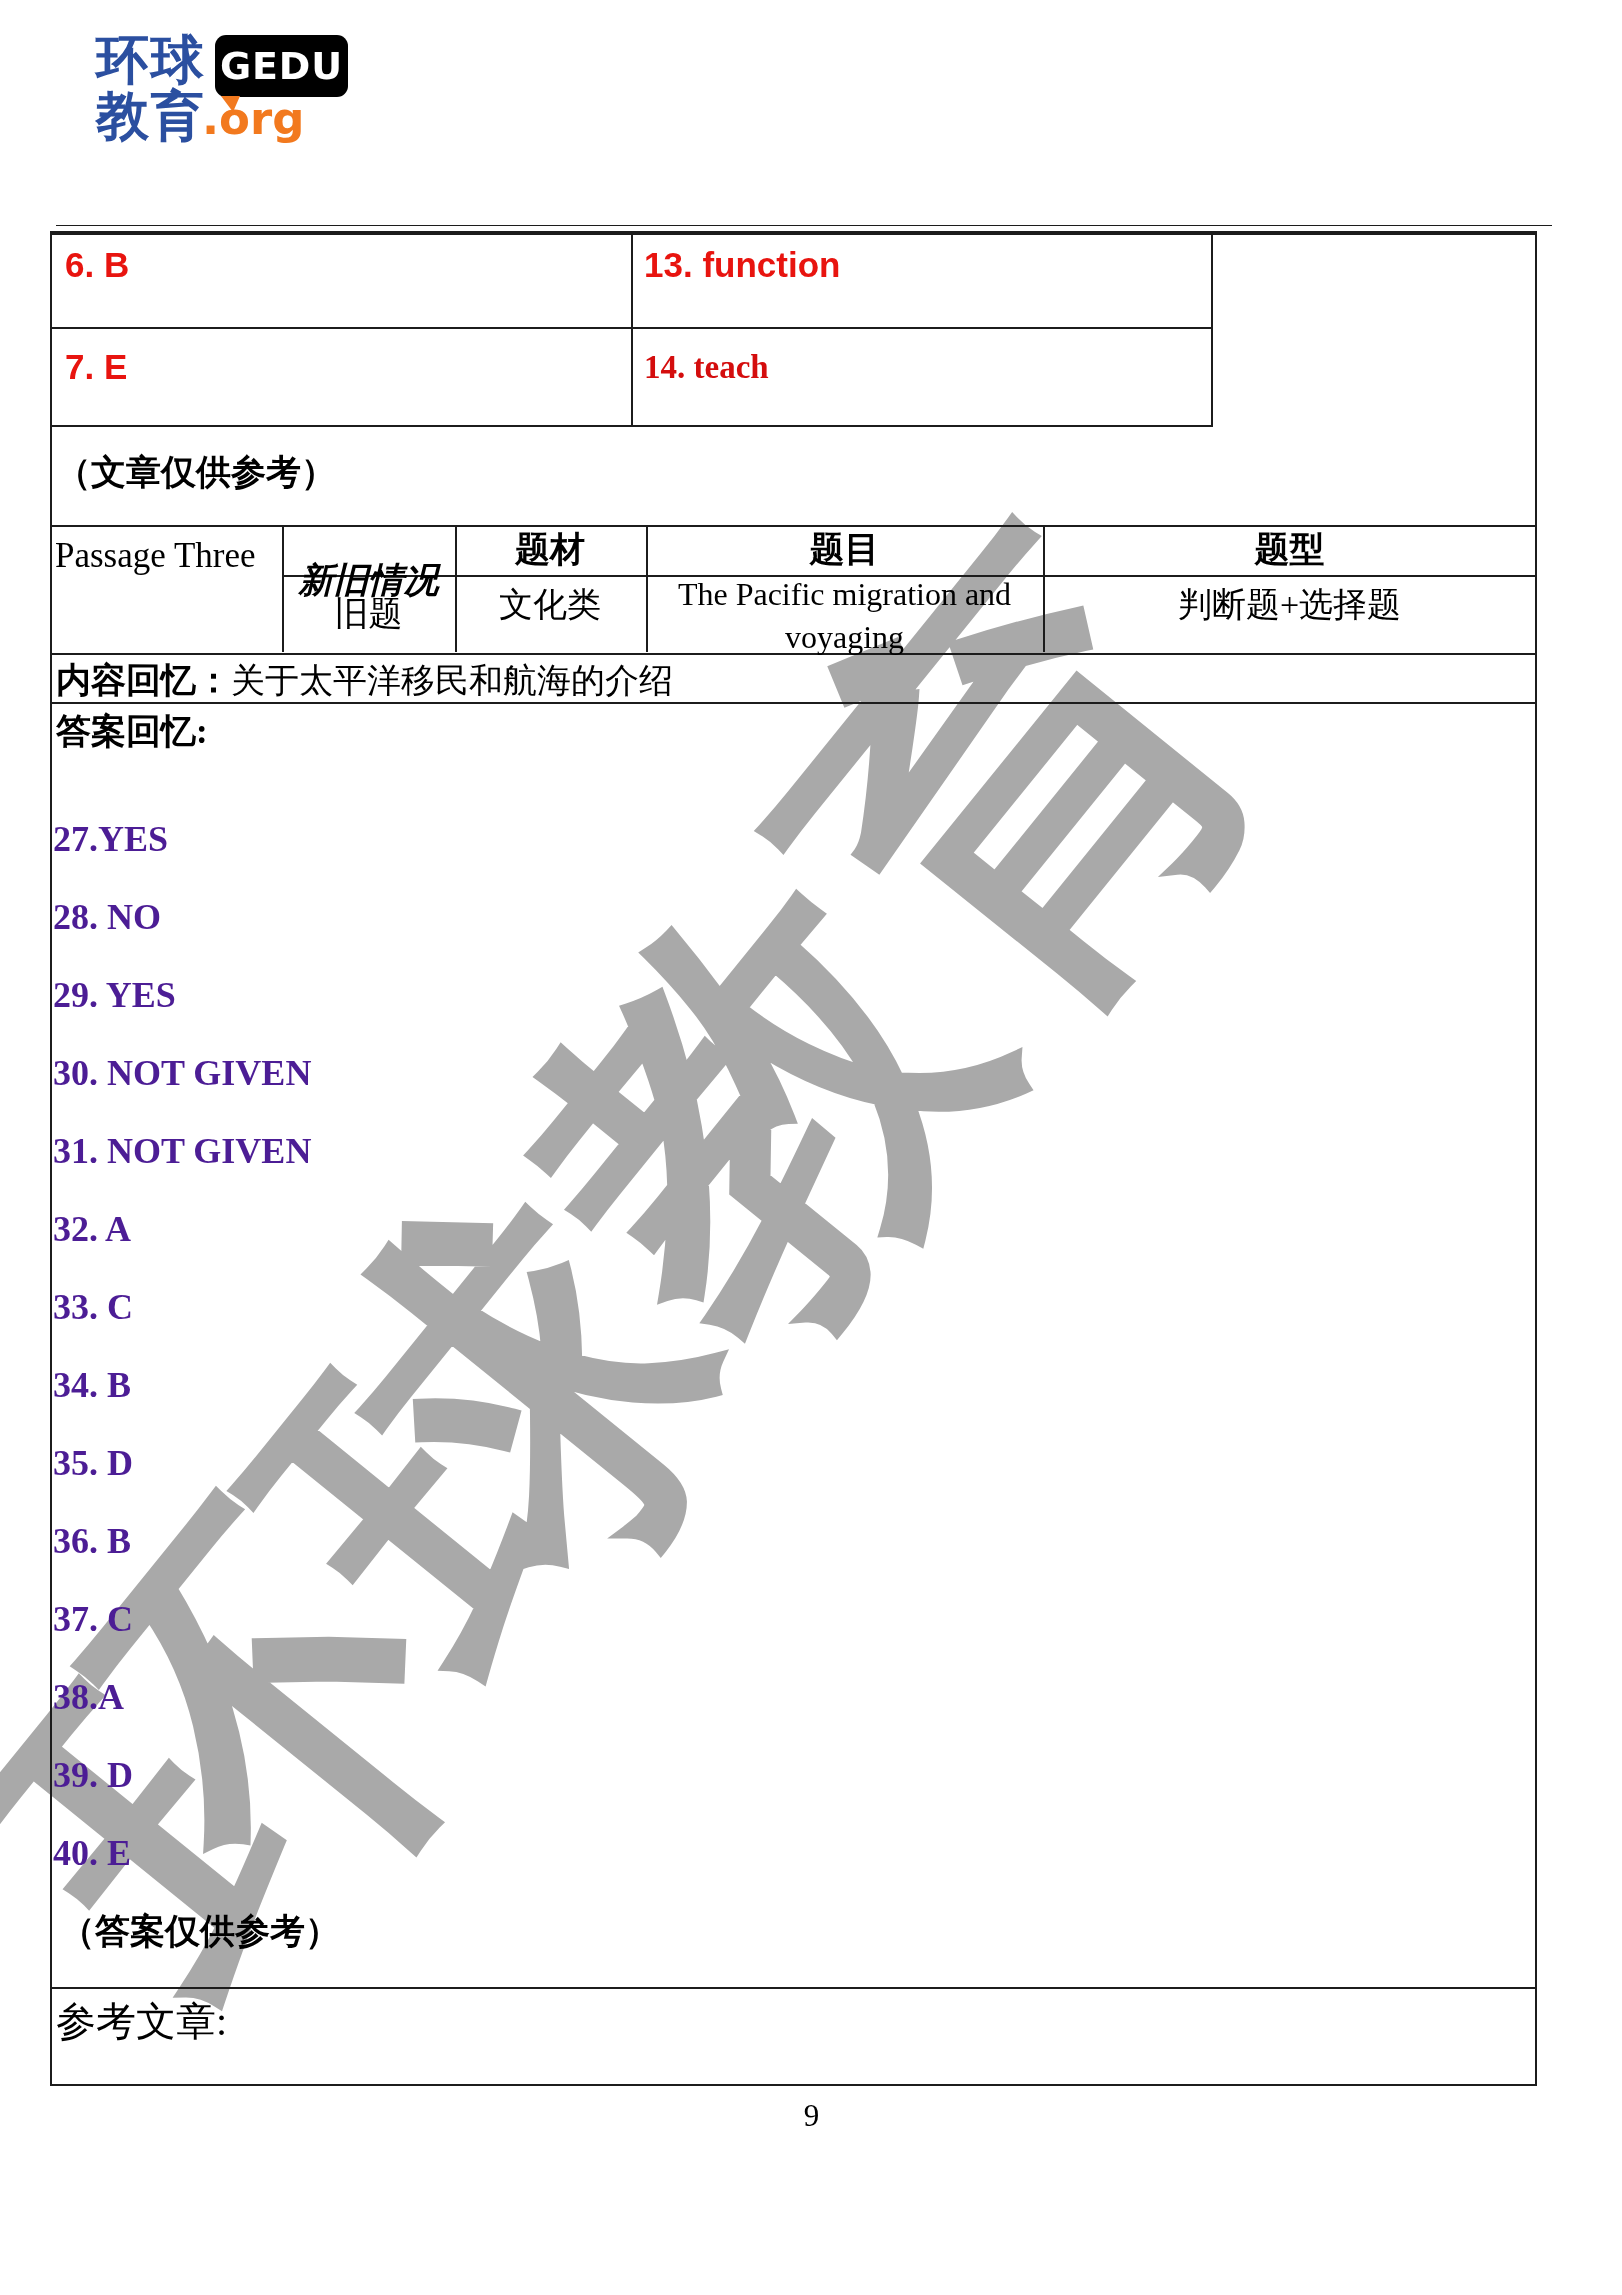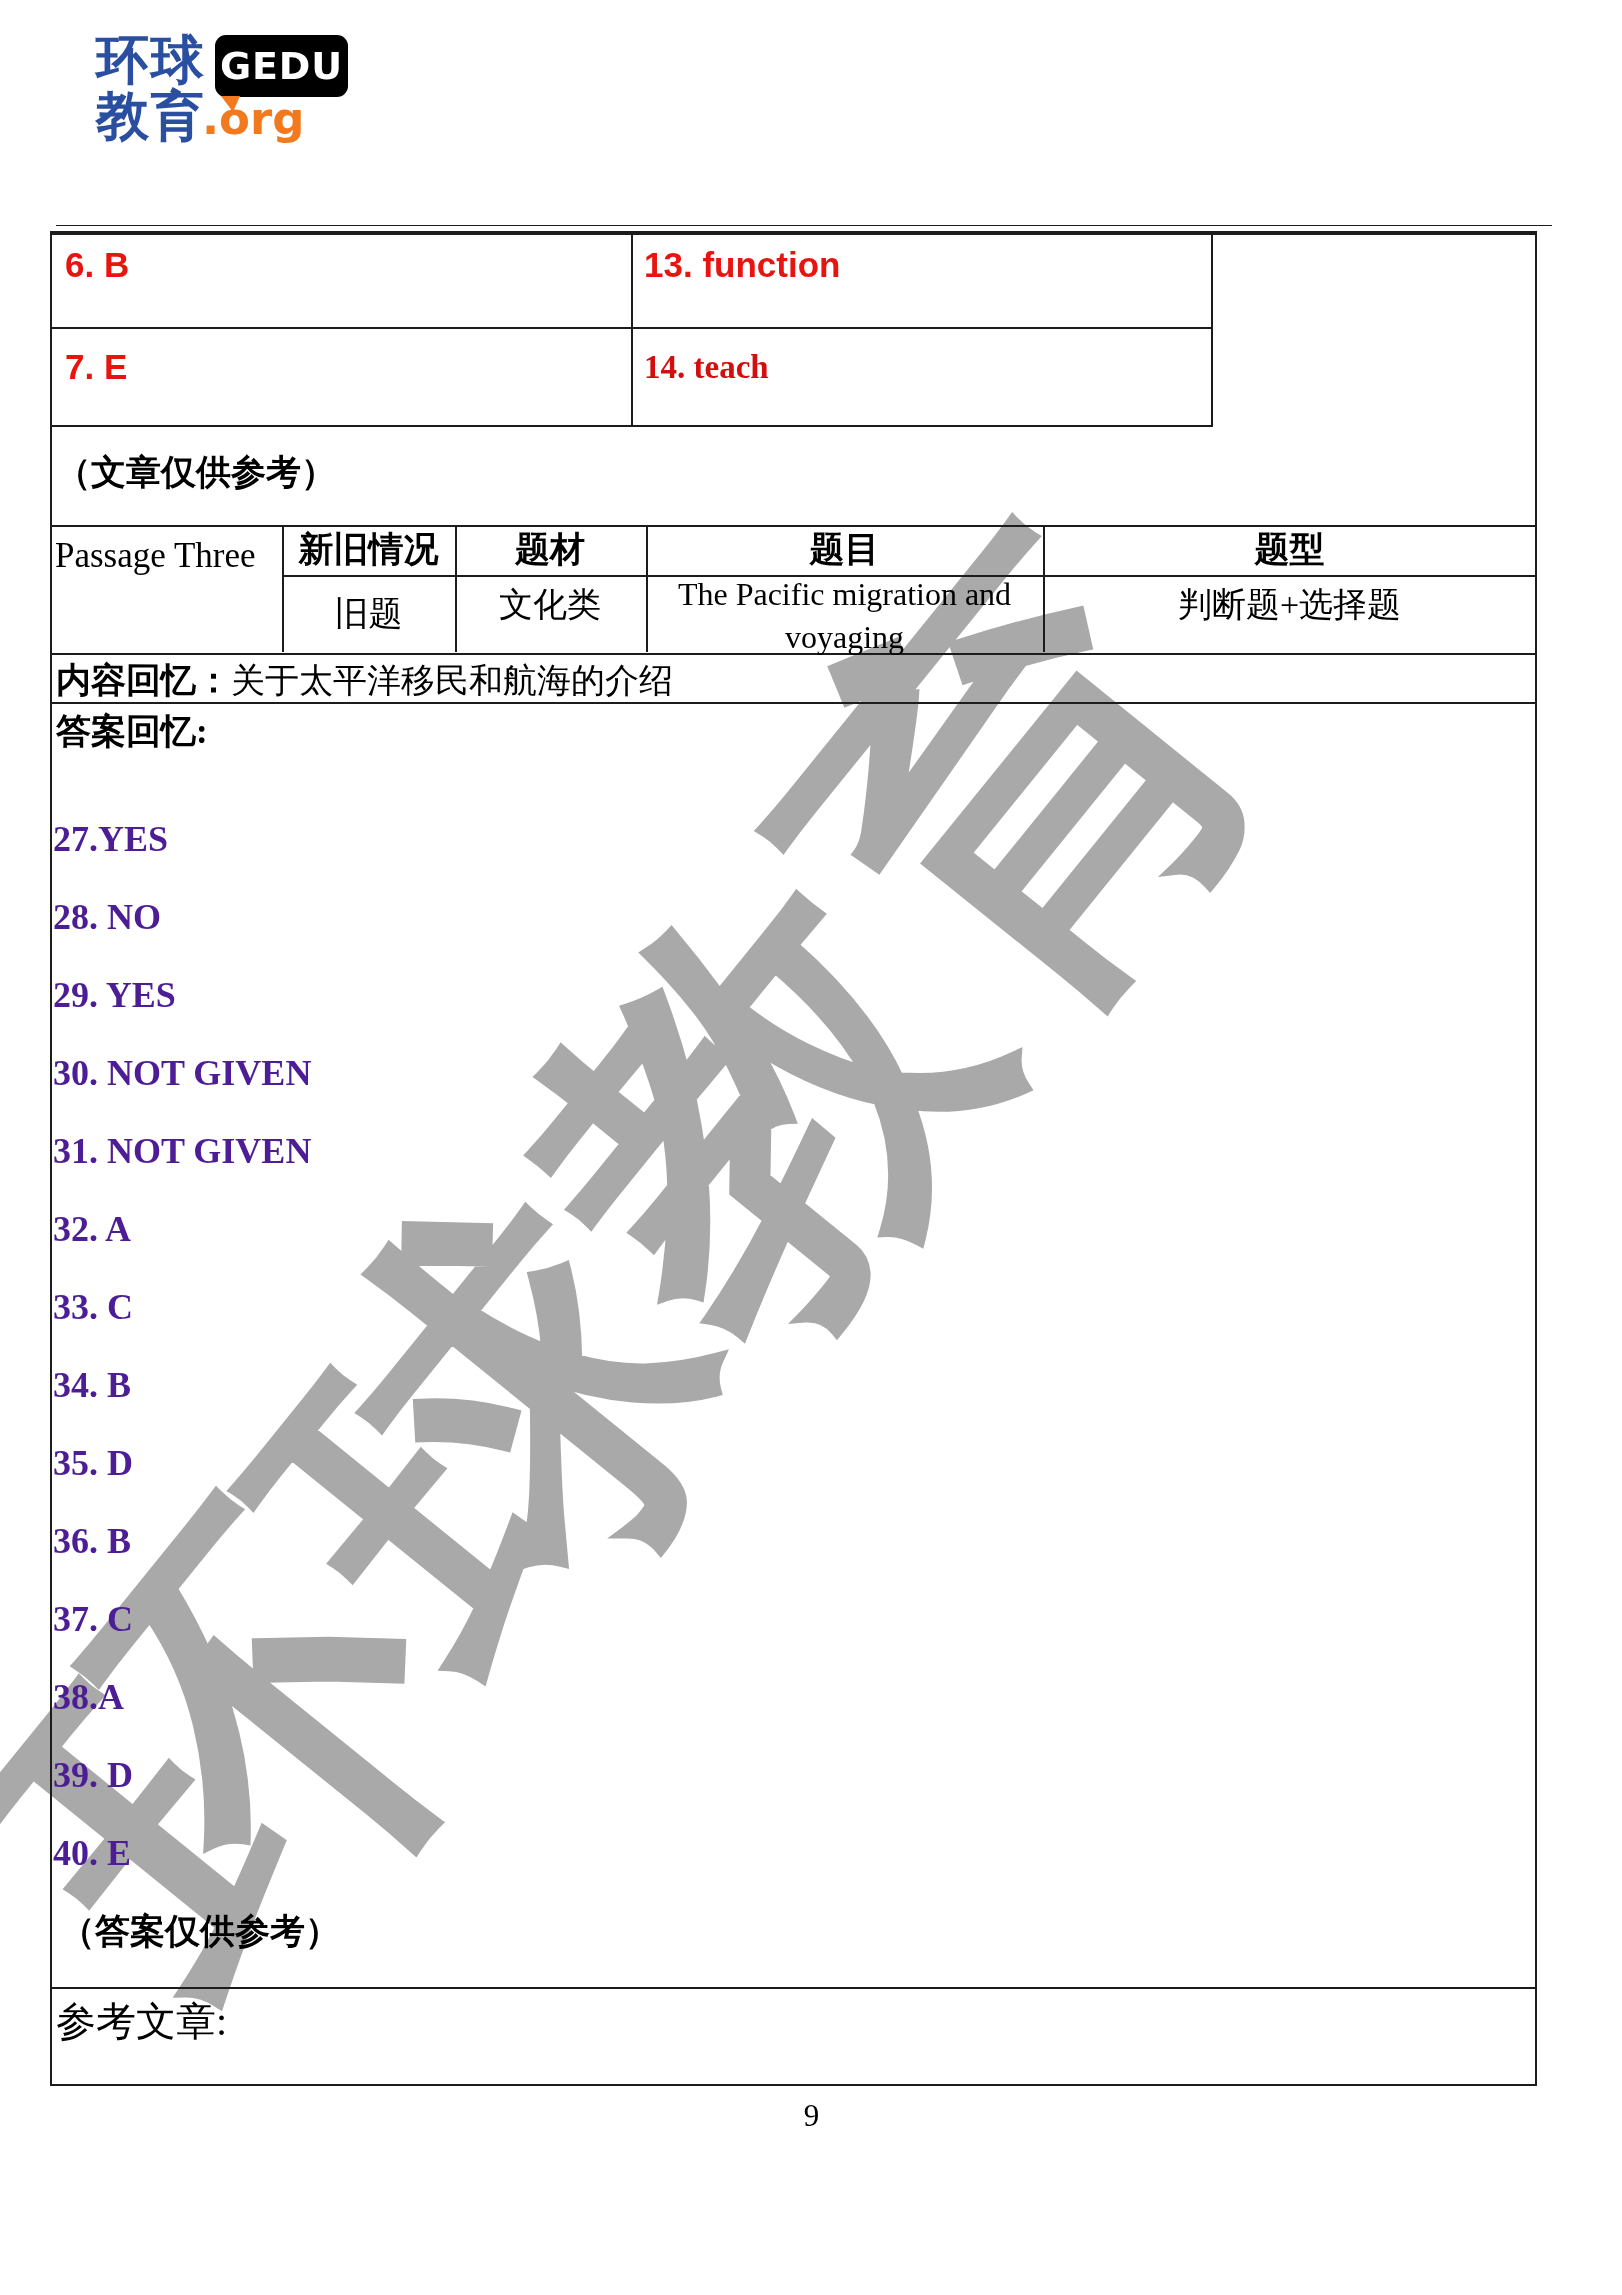--- a/index.html
+++ b/index.html
@@ -85,21 +85,21 @@
 
   <div class="hline" style="left:50px;top:525px;width:1486px;"></div>
   <div class="hline" style="left:282px;top:575px;width:1254px;"></div>
   <div class="hline" style="left:50px;top:653px;width:1486px;"></div>
   <div class="vline" style="left:282px;top:525px;height:127px;"></div>
   <div class="vline" style="left:455px;top:525px;height:127px;"></div>
   <div class="vline" style="left:646px;top:525px;height:127px;"></div>
   <div class="vline" style="left:1043px;top:525px;height:127px;"></div>
 
   <div class="abs z2 cn-reg" style="left:55px;top:535px;font-size:35px;">Passage Three</div>
-  <div class="cell-center cn-bold" style="left:284px;top:527px;width:169px;height:46px;">新旧情况</div>
+  <div class="cell-center cn-bold" style="left:284px;top:558px;width:169px;height:46px;font-style:italic;">新旧情况</div>
   <div class="cell-center cn-bold" style="left:456px;top:527px;width:188px;height:46px;">题材</div>
   <div class="cell-center cn-bold" style="left:648px;top:527px;width:393px;height:46px;">题目</div>
   <div class="cell-center cn-bold" style="left:1045px;top:527px;width:489px;height:46px;">题型</div>
   <div class="cell-center cn-reg" style="left:284px;top:577px;width:169px;height:74px;">旧题</div>
   <div class="cell-center cn-reg" style="left:456px;top:573px;width:188px;height:64px;">文化类</div>
   <div class="abs z2" style="left:648px;top:573px;width:393px;text-align:center;font-size:32px;line-height:43px;">
     <div>The Pacific migration and</div>
     <div>voyaging</div>
   </div>
   <div class="cell-center cn-reg" style="left:1045px;top:573px;width:489px;height:64px;">判断题+选择题</div>

